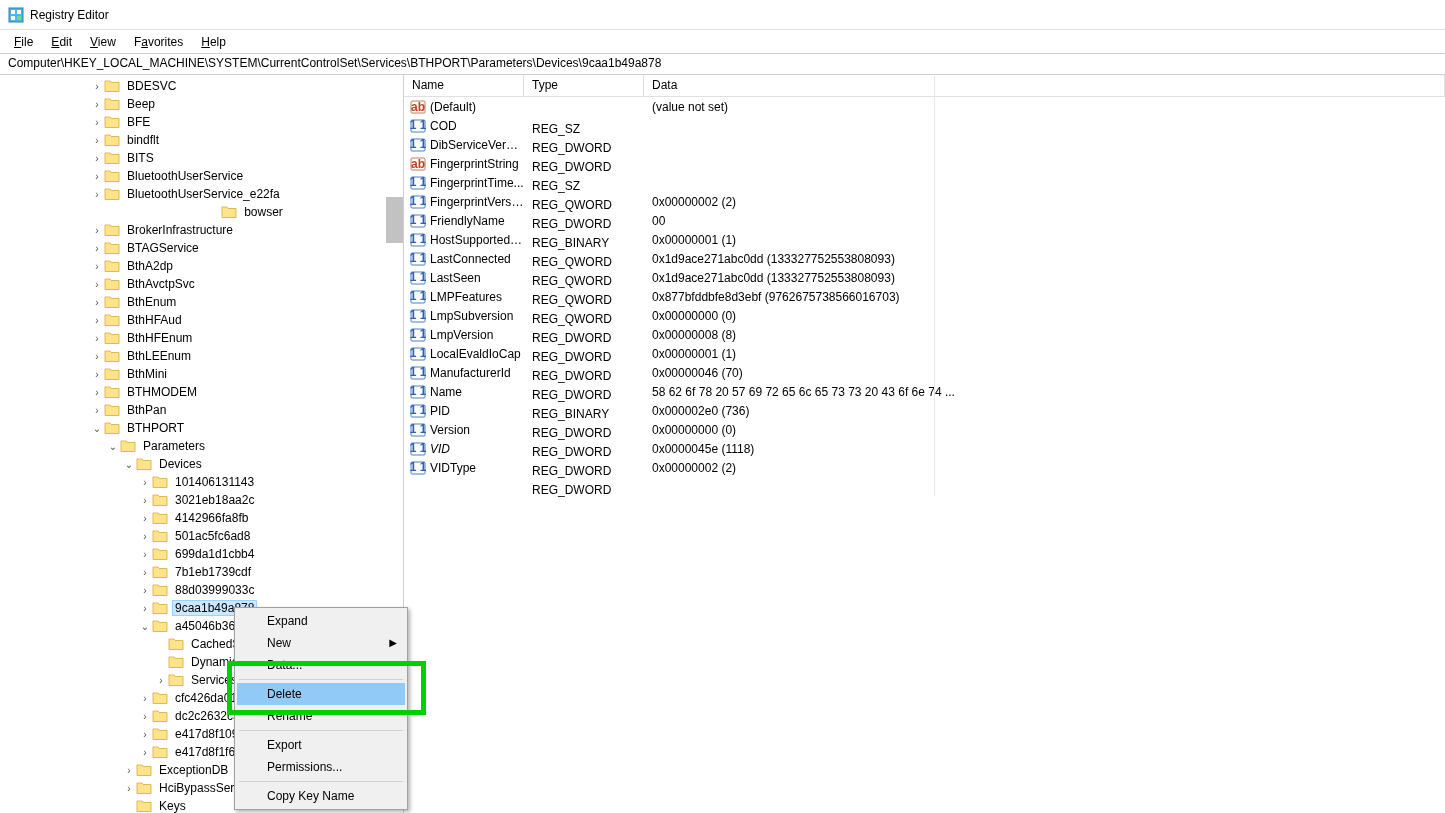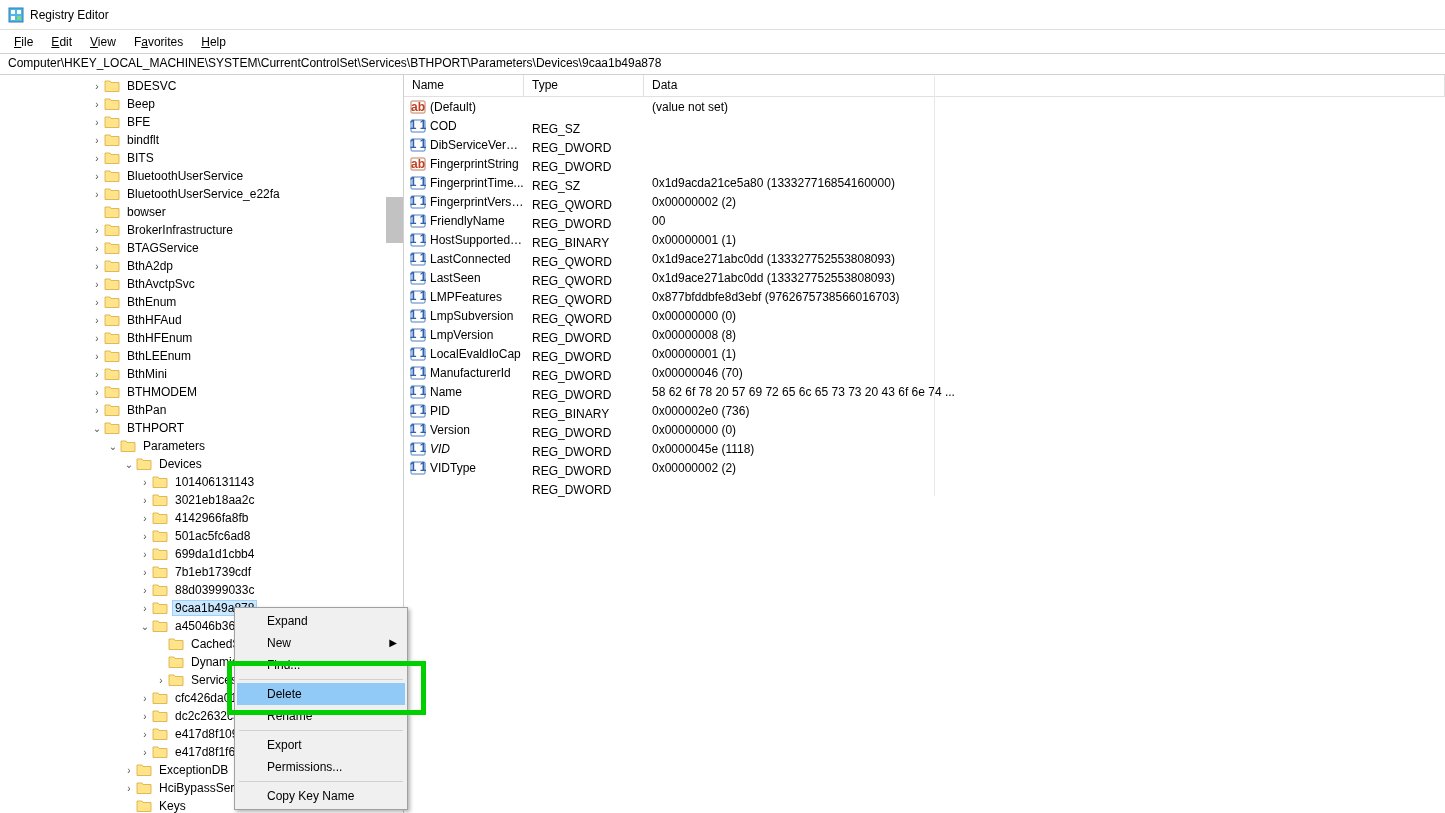--- a/index.html
+++ b/index.html
@@ -107,21 +107,21 @@
           </svg>
           <span class="label">BluetoothUserService</span>
         </div>
         <div class="tree-row" style="padding-left: 90px;">
           <span class="expander">›</span>
           <svg class="folder-icon" viewBox="0 0 16 14">
             <path d="M1 2 h5 l1 1.5 h8 v9 h-14 z" fill="#ffe48a" stroke="#d8a93a" stroke-width="0.8"></path>
           </svg>
           <span class="label">BluetoothUserService_e22fa</span>
         </div>
-        <div class="tree-row" style="padding-left: 90px;">
+        <div class="tree-row" style="padding-left: 90px; justify-content: center;">
           <span class="expander"></span>
           <svg class="folder-icon" viewBox="0 0 16 14">
             <path d="M1 2 h5 l1 1.5 h8 v9 h-14 z" fill="#ffe48a" stroke="#d8a93a" stroke-width="0.8"></path>
           </svg>
           <span class="label">bowser</span>
         </div>
         <div class="tree-row" style="padding-left: 90px;">
           <span class="expander">›</span>
           <svg class="folder-icon" viewBox="0 0 16 14">
             <path d="M1 2 h5 l1 1.5 h8 v9 h-14 z" fill="#ffe48a" stroke="#d8a93a" stroke-width="0.8"></path>
@@ -410,21 +410,20 @@
         <div class="list-row">
           <div class="cell-name">
             <svg class="val-icon" viewBox="0 0 16 16">
               <rect x="1" y="2" width="14" height="12" rx="1" fill="#fff" stroke="#5080c0"></rect>
               <text x="8" y="11" text-anchor="middle" font-size="6" fill="#3060b0" font-weight="bold">011
 110</text>
             </svg>
             <span style="overflow:hidden;text-overflow:ellipsis;">FingerprintTime...</span>
           </div>
           <div class="cell-type">REG_QWORD</div>
-          <div class="cell-data">0x1d9acda21ce5a80 (133327716854160000)</div>
         </div>
         <div class="list-row">
           <div class="cell-name">
             <svg class="val-icon" viewBox="0 0 16 16">
               <rect x="1" y="2" width="14" height="12" rx="1" fill="#fff" stroke="#5080c0"></rect>
               <text x="8" y="11" text-anchor="middle" font-size="6" fill="#3060b0" font-weight="bold">011
 110</text>
             </svg>
             <span style="overflow:hidden;text-overflow:ellipsis;">FingerprintVersion</span>
           </div>
@@ -604,21 +603,21 @@
 </div>
 
 <div class="col-border"></div>
 
 <div class="context-menu">
   <div class="item">Expand</div>
   <div class="item">
     <span>New</span>
     <span class="submenu-arrow">▶</span>
   </div>
-  <div class="item">Find...</div>
+  <div class="item">Data...</div>
   <div class="sep"></div>
   <div class="item hover">Delete</div>
   <div class="item">Rename</div>
   <div class="sep"></div>
   <div class="item">Export</div>
   <div class="item">Permissions...</div>
   <div class="sep"></div>
   <div class="item">Copy Key Name</div>
 </div>
 

